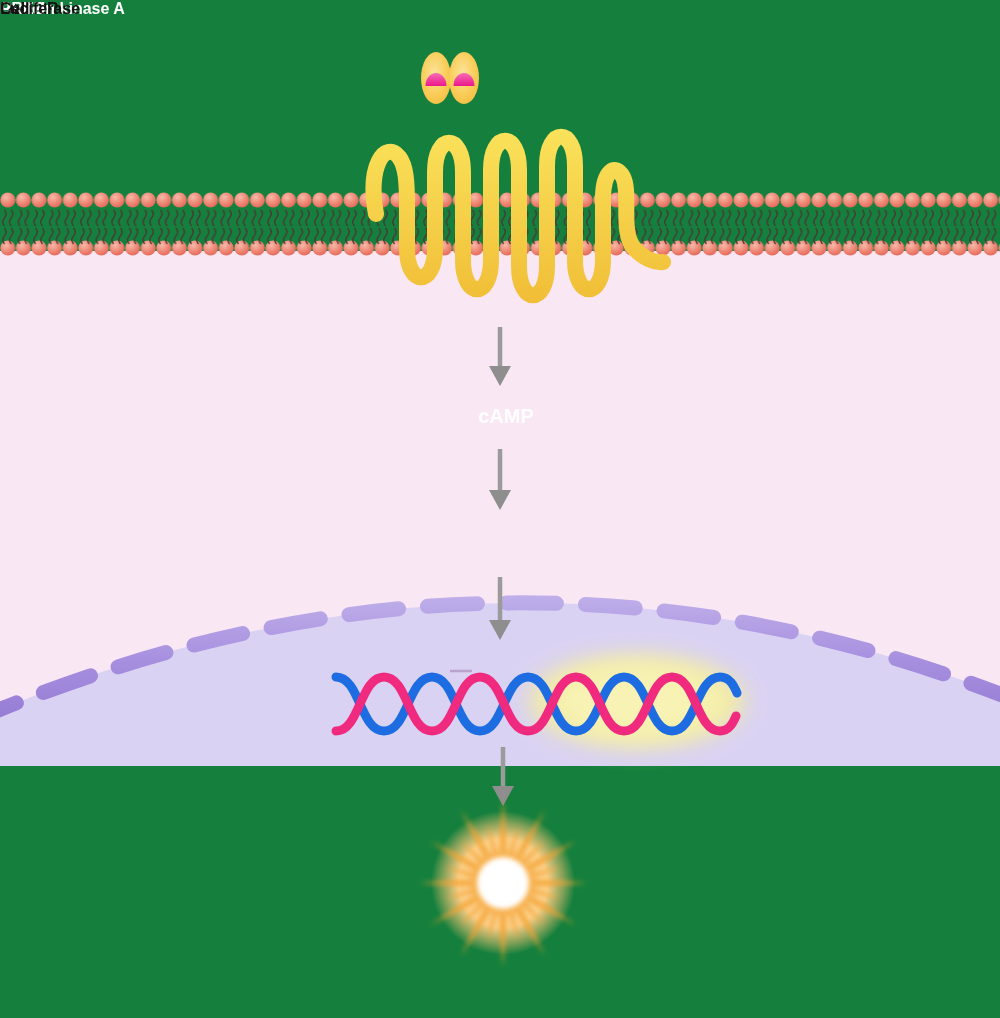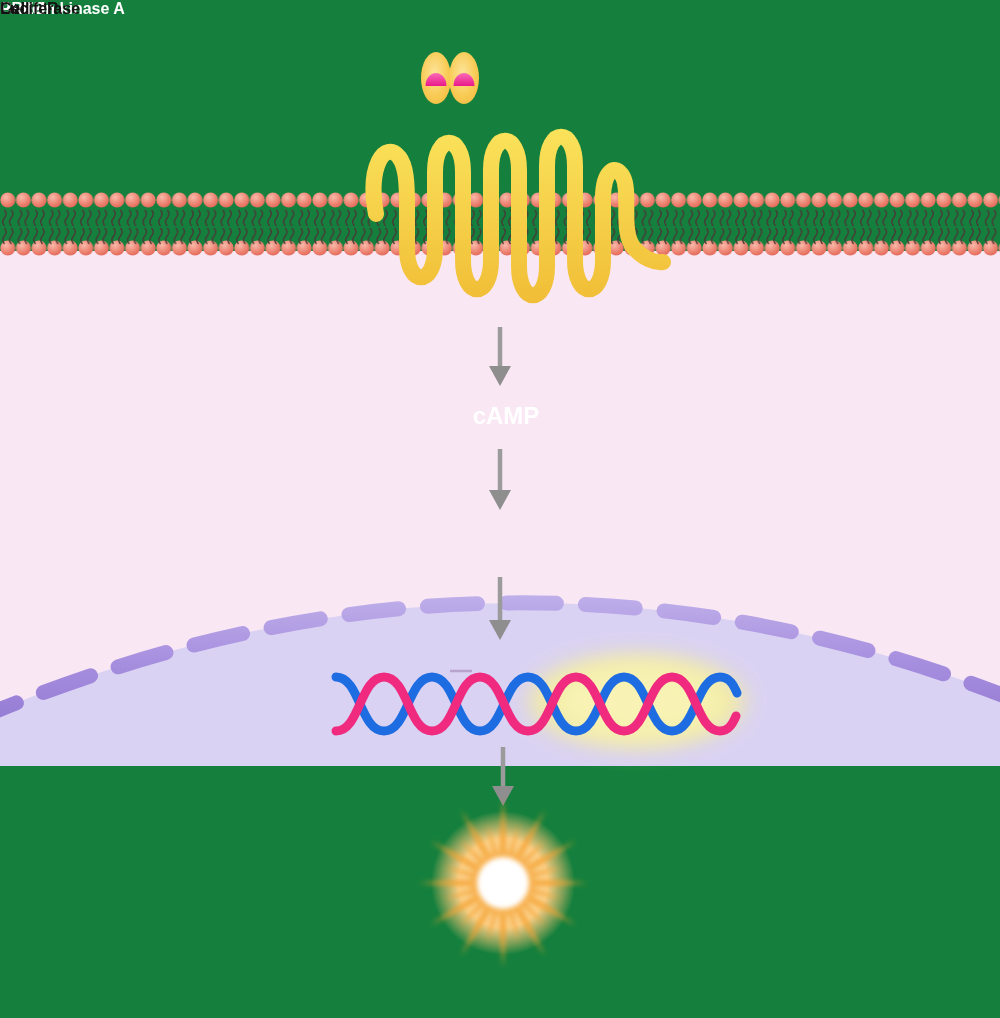--- a/index.html
+++ b/index.html
@@ -7,21 +7,21 @@
     position:relative;width:1000px;height:1018px;background:#15803d;overflow:hidden;
     font-family:"Liberation Sans", sans-serif;
   }
   #art{position:absolute;left:0;top:0;z-index:0;}
   .lbl{position:absolute;font-weight:bold;color:#131313;z-index:3;white-space:nowrap;}
   .node{
     position:absolute;z-index:3;display:flex;align-items:center;justify-content:center;
     font-weight:bold;color:#ffffff;text-align:center;border-radius:7px;
   }
   #camp-box{
-    left:462px;top:397px;width:88px;height:38px;font-size:24px;
+    left:462px;top:397px;width:88px;height:38px;font-size:20px;
     background:linear-gradient(180deg,#f univers;
     background:linear-gradient(180deg,#f87fce 0%,#f64cba 55%,#f33eb2 100%);
     border:2px solid #f9a2dc;box-sizing:border-box;
   }
   #pka-box{
     left:458px;top:518px;width:90px;height:52px;font-size:18px;line-height:23px;
     background:linear-gradient(180deg,#6f9cf1 0%,#4d80e5 100%);
     border:2px solid #8fb2f4;box-sizing:border-box;white-space:pre-line;
   }
   #creb-box{

